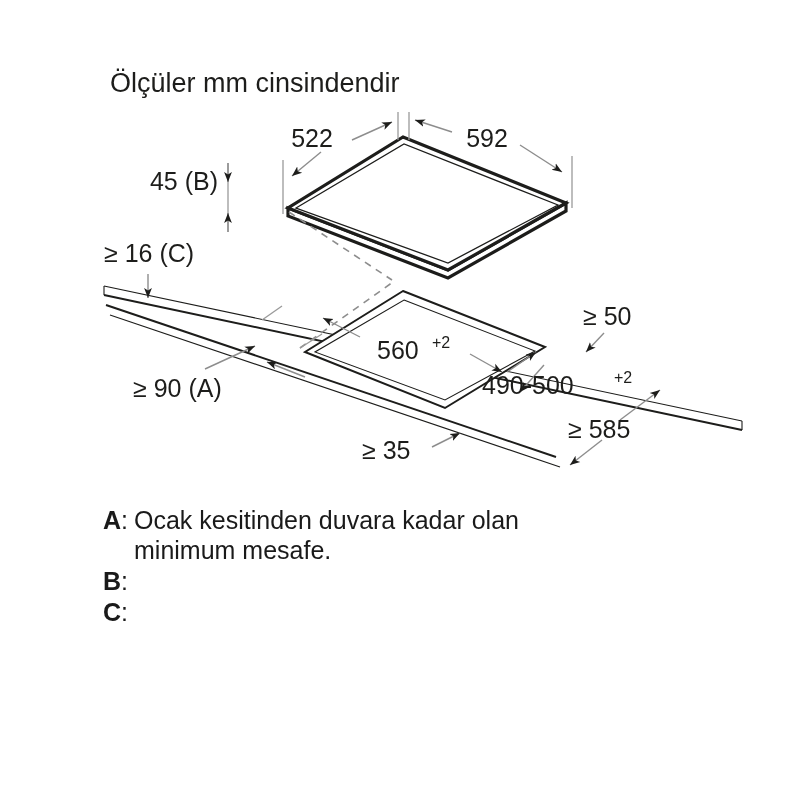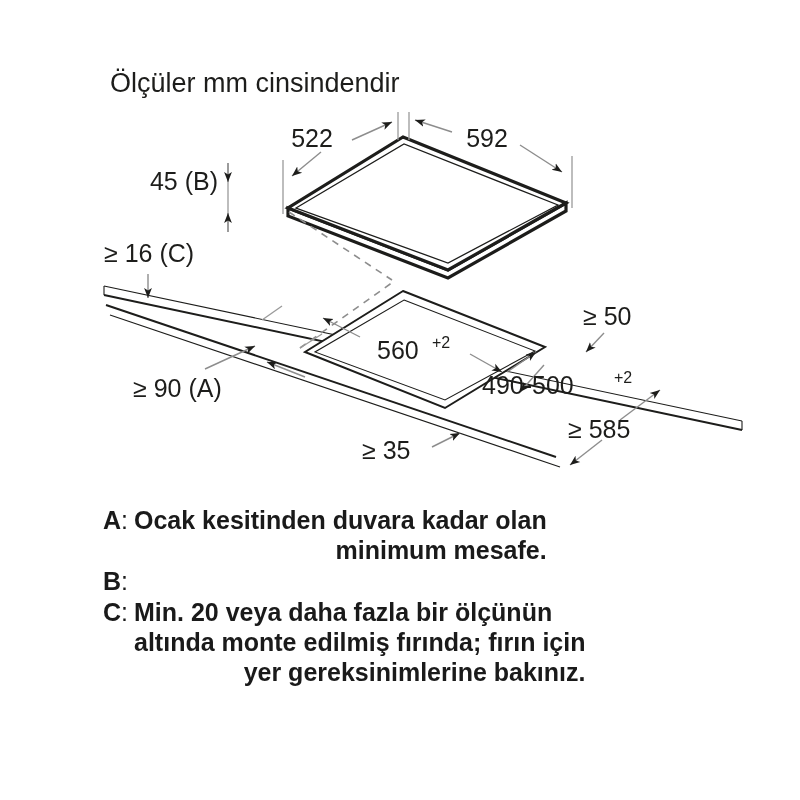--- a/index.html
+++ b/index.html
@@ -92,25 +92,25 @@
     white-space: pre;
   }
   .legend-colon {
     font-size: 25px;
     font-weight: 400;
     line-height: 30px;
     white-space: pre;
   }
   .legend-text {
     font-size: 25px;
-    font-weight: 700;
+    font-weight: 400;
     line-height: 30px;
     margin-left: 6px;
   }
-  .legend-text .l2 { display: block; text-align: right; }
+  .legend-text .l2 { display: block; }
 </style>
 </head>
 <body>
 
 <div id="diagram-root">
 
   <svg class="diagram" viewBox="0 0 800 800">
 
     <defs>
       <marker id="ah" markerWidth="11" markerHeight="11" refX="10" refY="5.5" orient="auto" markerUnits="userSpaceOnUse">
@@ -241,22 +241,17 @@
     </div>
 
     <div class="legend-row">
       <span class="legend-key">B</span>
         <span class="legend-colon">:</span>
     </div>
 
     <div class="legend-row">
       <span class="legend-key">C</span>
         <span class="legend-colon">:</span>
-      <span class="legend-text">
-        <span>Min. 20 veya daha fazla bir ölçünün</span>
-        <span class="l2">altında monte edilmiş fırında; fırın için</span>
-        <span class="l2">yer gereksinimlerine bakınız.</span>
-      </span>
     </div>
 
   </div>
 
 </div>
 
 </body></html>

